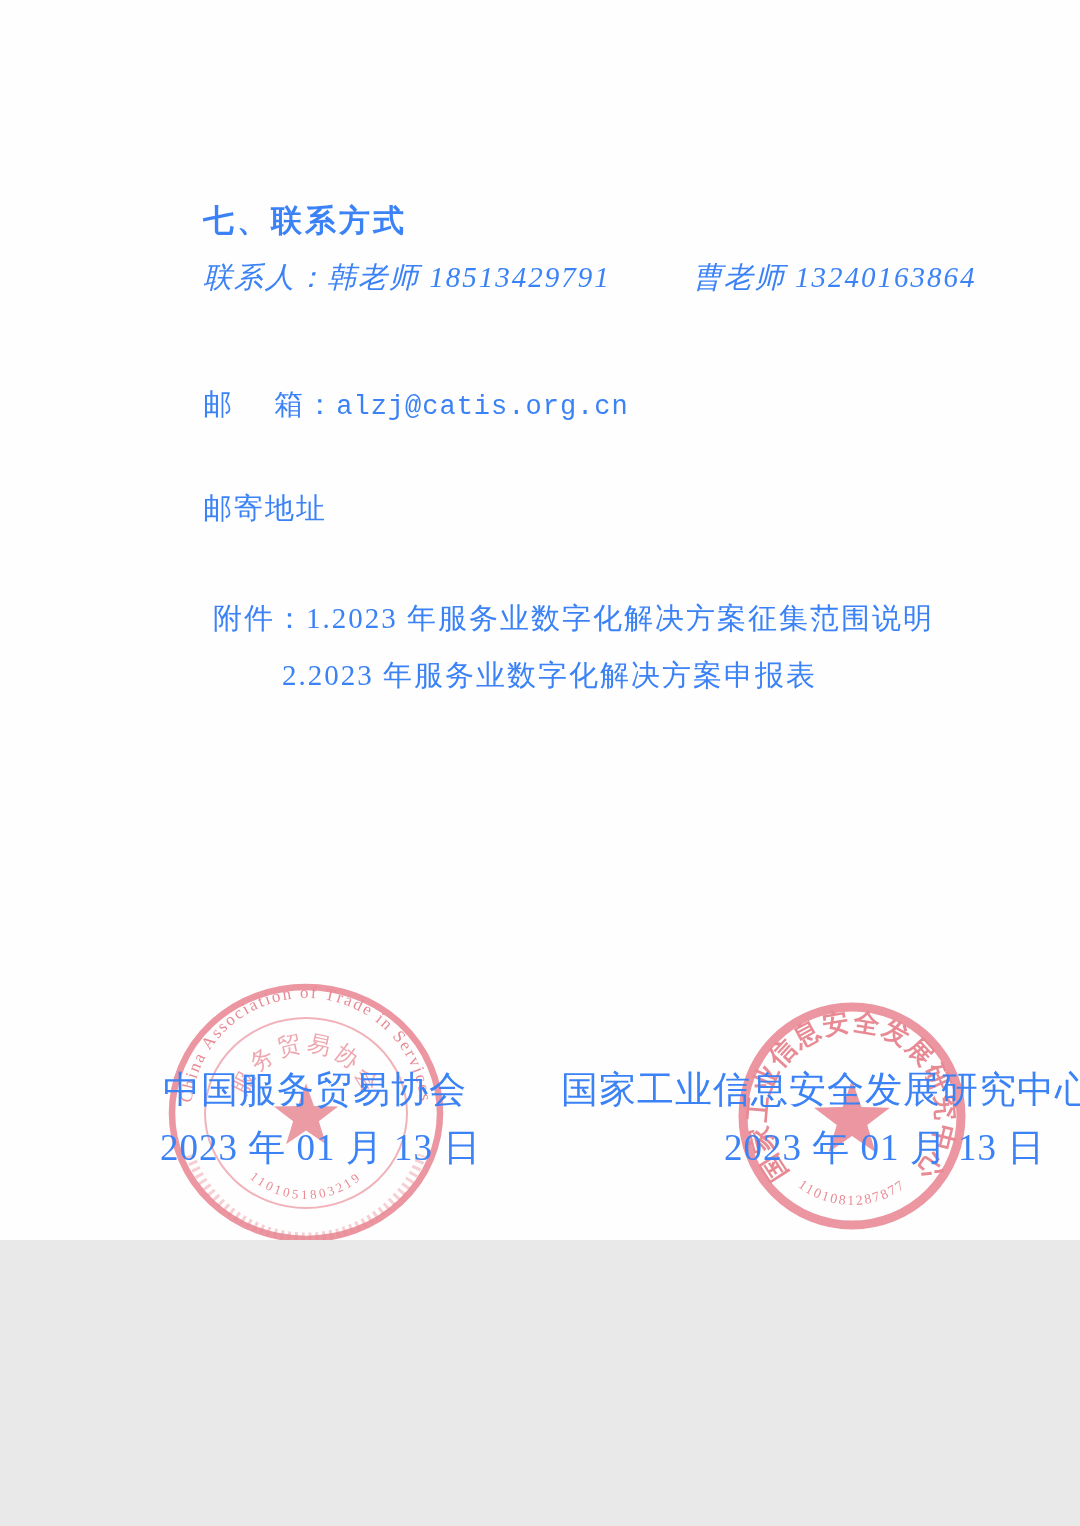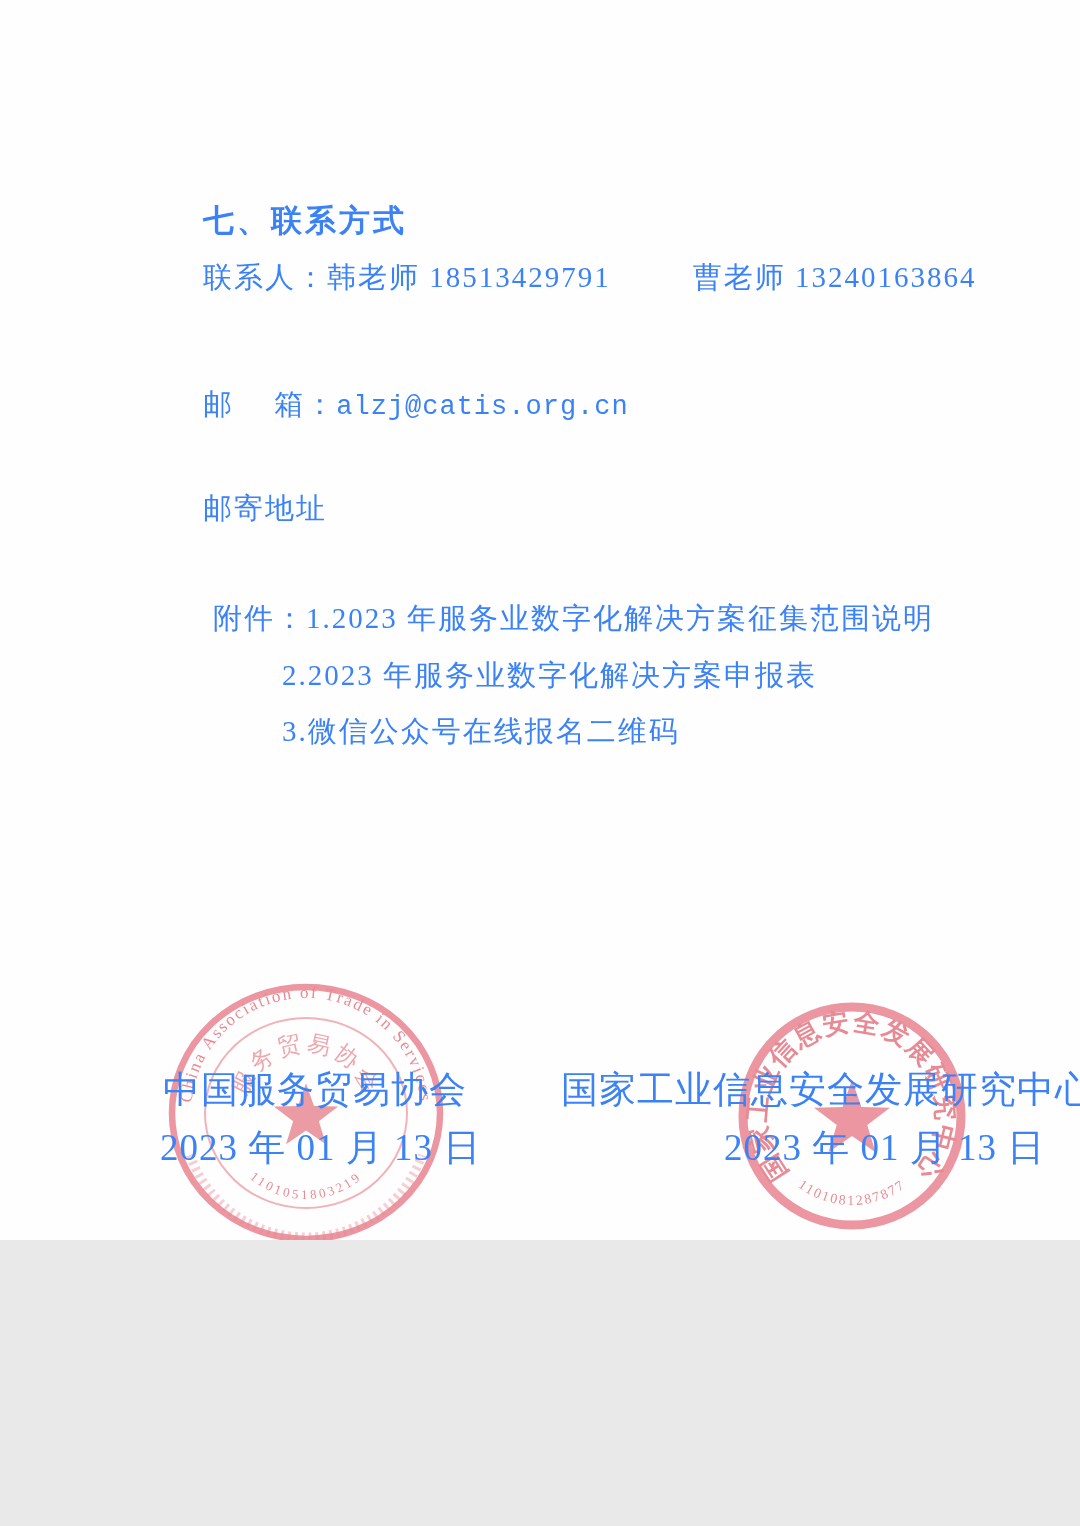--- a/index.html
+++ b/index.html
@@ -22,40 +22,37 @@
   .stamp text{font-family:"Liberation Serif","DejaVu Serif",serif;}
   .page-number{font-size:17px;width:100%;text-align:center;letter-spacing:0;}
 </style>
 </head>
 <body>
 
 <div class="page">
 
   <div class="abs heading" style="left:203px;top:200px;">七、联系方式</div>
 
-  <div class="abs body-line" style="left:203px;top:258px;">
+  <div class="abs body-line" style="left:203px;top:258px;font-style:italic;">
     <span>联系人：</span><span>韩老师  18513429791</span><span class="gap-right">曹老师  13240163864</span>
   </div>
 
 
   <div class="abs body-line" style="left:203px;top:385px;">
     <span>邮　 箱：</span><span class="mono">alzj@catis.org.cn</span>
   </div>
 
 
   <div class="abs body-line" style="left:203px;top:489px;">邮寄地址</div>
 
   <div class="abs body-line" style="left:213px;top:599px;">
     <span>附件：</span><span>1.2023 年服务业数字化解决方案征集范围说明</span>
   </div>
   <div class="abs body-line" style="left:282px;top:656px;">
     <span>2.2023 年服务业数字化解决方案申报表</span>
-  </div>
-  <div class="abs body-line" style="left:282px;top:712px;">
-    <span>3.微信公众号在线报名二维码</span>
   </div>
 
   <svg class="stamp" style="left:160px;top:975px;" width="292" height="276" viewBox="0 0 292 276">
     <defs>
       <path id="ringL" d="M 58 212 A 115 115 0 1 1 234 212" fill="none"></path>
       <path id="innerL" d="M 88.5 115 A 62 62 0 0 1 203.5 115" fill="none"></path>
       <path id="serialL" d="M 76 188 A 86 86 0 0 0 216 188" fill="none"></path>
     </defs>
     <ellipse cx="146" cy="138" rx="134" ry="126" fill="none" stroke="#e4717e" stroke-width="6.5" opacity=".9"></ellipse>
     <ellipse cx="146" cy="138" rx="101" ry="95" fill="none" stroke="#e8828e" stroke-width="2" opacity=".75"></ellipse>

